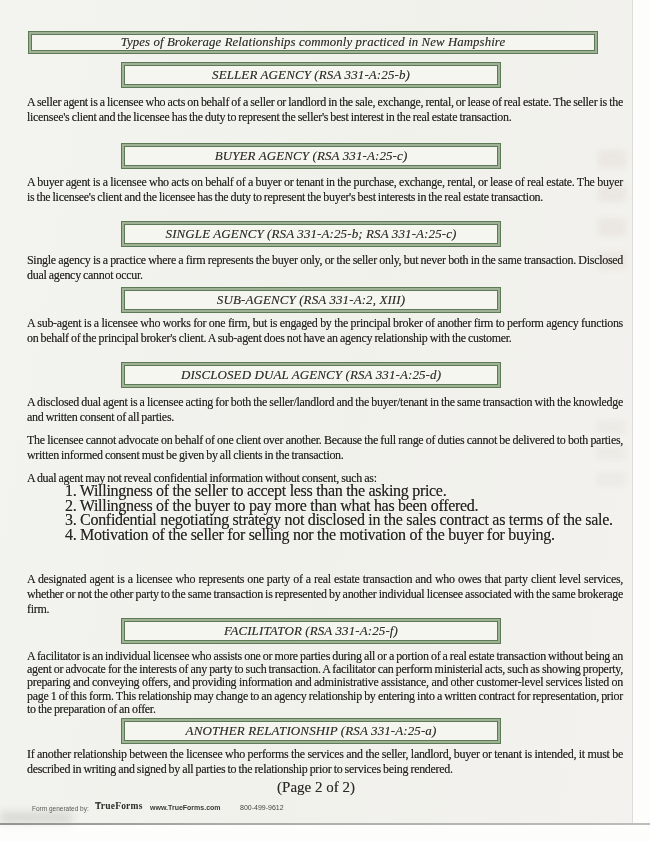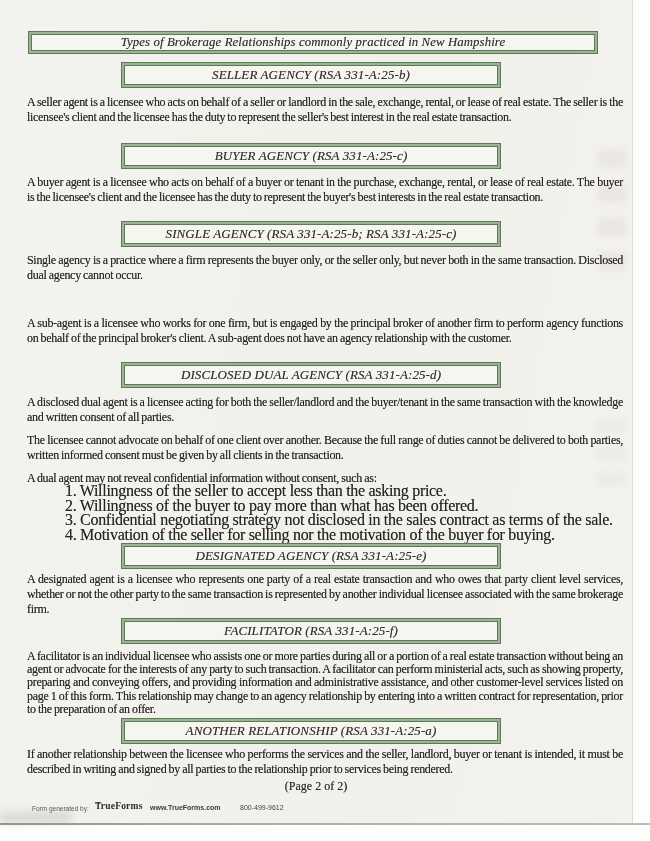--- a/index.html
+++ b/index.html
@@ -36,21 +36,21 @@
     text-align:justify; color:#272522; text-shadow:0 0 .4px rgba(40,38,35,.55);
   }
   .para.tight { font-size:12px; line-height:13.2px; }
   .list {
     position:absolute; left:65px; width:558px;
     font-size:16px; line-height:14.5px; letter-spacing:-0.3px;
     color:#272522; text-shadow:0 0 .4px rgba(40,38,35,.55);
   }
   .pagenum {
     position:absolute; left:0; top:779px; width:632px; text-align:center;
-    font-size:12px; color:#2b2a27; text-shadow:0 0 .4px rgba(40,38,35,.5);
+    font-size:15px; color:#2b2a27; text-shadow:0 0 .4px rgba(40,38,35,.5);
   }
 
   .footer { position:absolute; left:0; top:801px; width:632px; height:16px; color:#4a4a48;margin-left:7px; }
   .footer span { position:absolute; white-space:nowrap; }
   .f-pre   { left:25px;  top:4px; font-family:"Liberation Sans", sans-serif; font-size:6.5px; color:#5a5a58; }
   .f-brand { left:88px;  top:0;   font-family:"Liberation Serif", serif; font-weight:700; font-size:9.5px; color:#2c2c2a; letter-spacing:.2px; }
   .f-tm    { font-size:5px; vertical-align:super; }
   .f-site  { left:143px; top:3px; font-family:"Liberation Sans", sans-serif; font-weight:700; font-size:7px; color:#3a3a38; }
   .f-phone { left:233px; top:3px; font-family:"Liberation Sans", sans-serif; font-size:7px; color:#454543; }
 
@@ -91,38 +91,38 @@
     <div class="hbox" style="top:143px">
       <div class="box-in">BUYER AGENCY (RSA 331-A:25-c)</div>
     </div>
     <p class="para" style="top:175px">A buyer agent is a licensee who acts on behalf of a buyer or tenant in the purchase, exchange, rental, or lease of real estate. The buyer is the licensee's client and the licensee has the duty to represent the buyer's best interests in the real estate transaction.</p>
 
     <div class="hbox" style="top:221px">
       <div class="box-in">SINGLE AGENCY (RSA 331-A:25-b; RSA 331-A:25-c)</div>
     </div>
     <p class="para" style="top:253px">Single agency is a practice where a firm represents the buyer only, or the seller only, but never both in the same transaction.  Disclosed dual agency cannot occur.</p>
 
+    <div class="hbox" style="top:287px">
+      <div class="box-in">SUB-AGENCY (RSA 331-A:2, XIII)</div>
+    </div>
     <p class="para" style="top:316px">A sub-agent is a licensee who works for one firm, but is engaged by the principal broker of another firm to perform agency functions on behalf of the principal broker's client. A sub-agent does not have an agency relationship with the customer.</p>
 
     <div class="hbox" style="top:362px">
       <div class="box-in">DISCLOSED DUAL AGENCY (RSA 331-A:25-d)</div>
     </div>
     <p class="para" style="top:395px">A disclosed dual agent is a licensee acting for both the seller/landlord and the buyer/tenant in the same transaction with the knowledge and written consent of all parties.</p>
     <p class="para" style="top:433px">The licensee cannot advocate on behalf of one client over another. Because the full range of duties cannot be delivered to both parties, written informed consent must be given by all clients in the transaction.</p>
     <p class="para" style="top:471px">A dual agent may not reveal confidential information without consent, such as:</p>
     <div class="list" style="top:484px">
       <div>1. Willingness of the seller to accept less than the asking price.</div>
       <div>2. Willingness of the buyer to pay more than what has been offered.</div>
       <div>3. Confidential negotiating strategy not disclosed in the sales contract as terms of the sale.</div>
       <div>4. Motivation of the seller for selling nor the motivation of the buyer for buying.</div>
     </div>
 
-    <div class="hbox" style="top:543px">
-      <div class="box-in">DESIGNATED AGENCY (RSA 331-A:25-e)</div>
-    </div>
     <p class="para" style="top:572px">A designated agent is a licensee who represents one party of a real estate transaction and who owes that party client level services, whether or not the other party to the same transaction is represented by another individual licensee associated with the same brokerage firm.</p>
 
     <div class="hbox" style="top:618px">
       <div class="box-in">FACILITATOR (RSA 331-A:25-f)</div>
     </div>
     <p class="para tight" style="top:650px">A facilitator is an individual licensee who assists one or more parties during all or a portion of a real estate transaction without being an agent or advocate for the interests of any party to such transaction. A facilitator can perform ministerial acts, such as showing property, preparing and conveying offers, and providing information and administrative assistance, and other customer-level services listed on page 1 of this form. This relationship may change to an agency relationship by entering into a written contract for representation, prior to the preparation of an offer.</p>
 
     <div class="hbox" style="top:718px">
       <div class="box-in">ANOTHER RELATIONSHIP (RSA 331-A:25-a)</div>
     </div>

